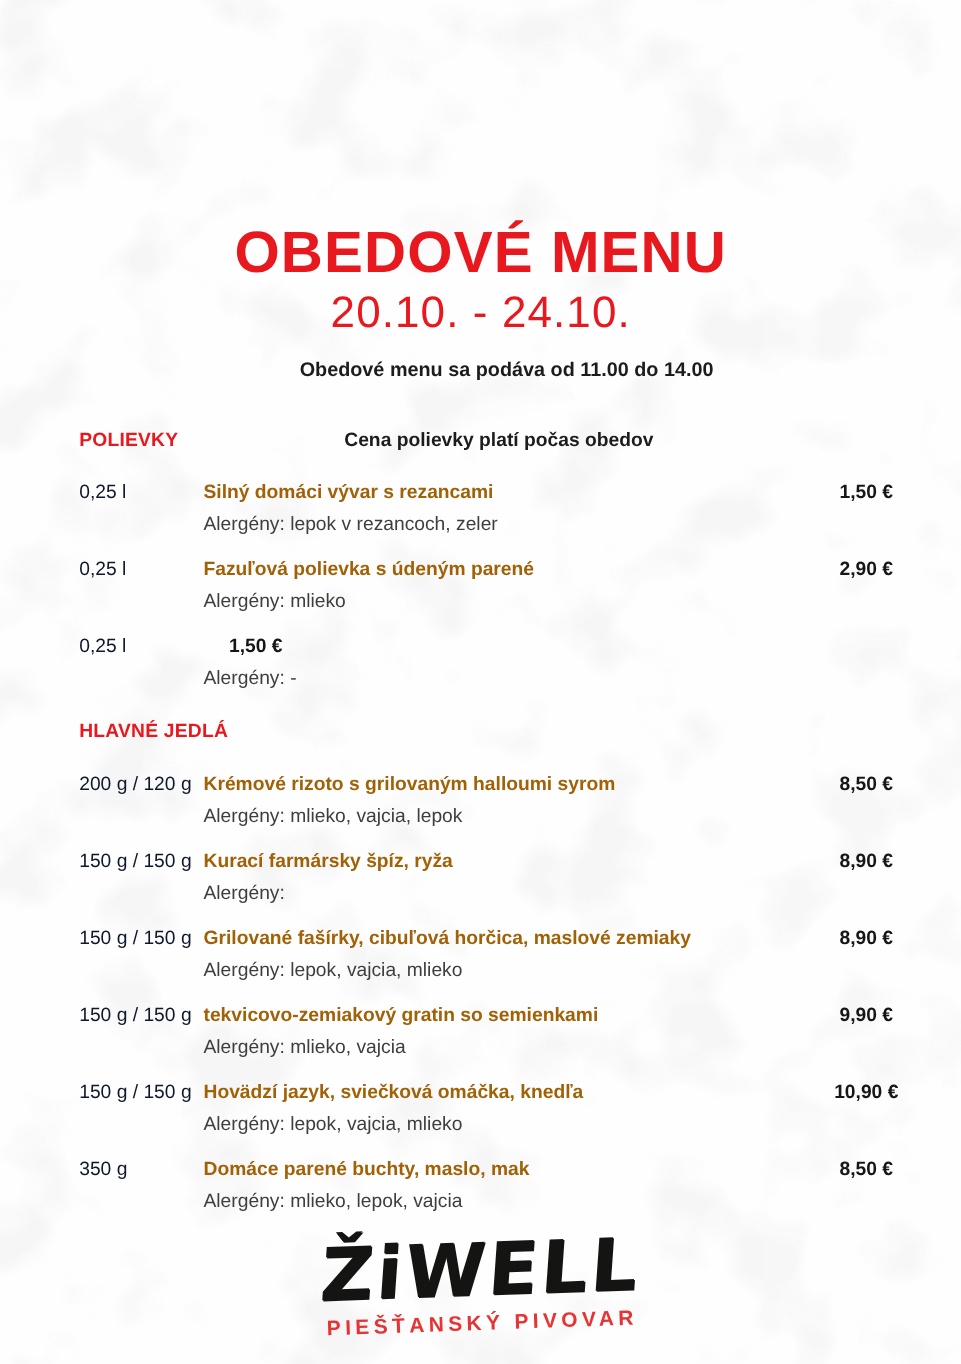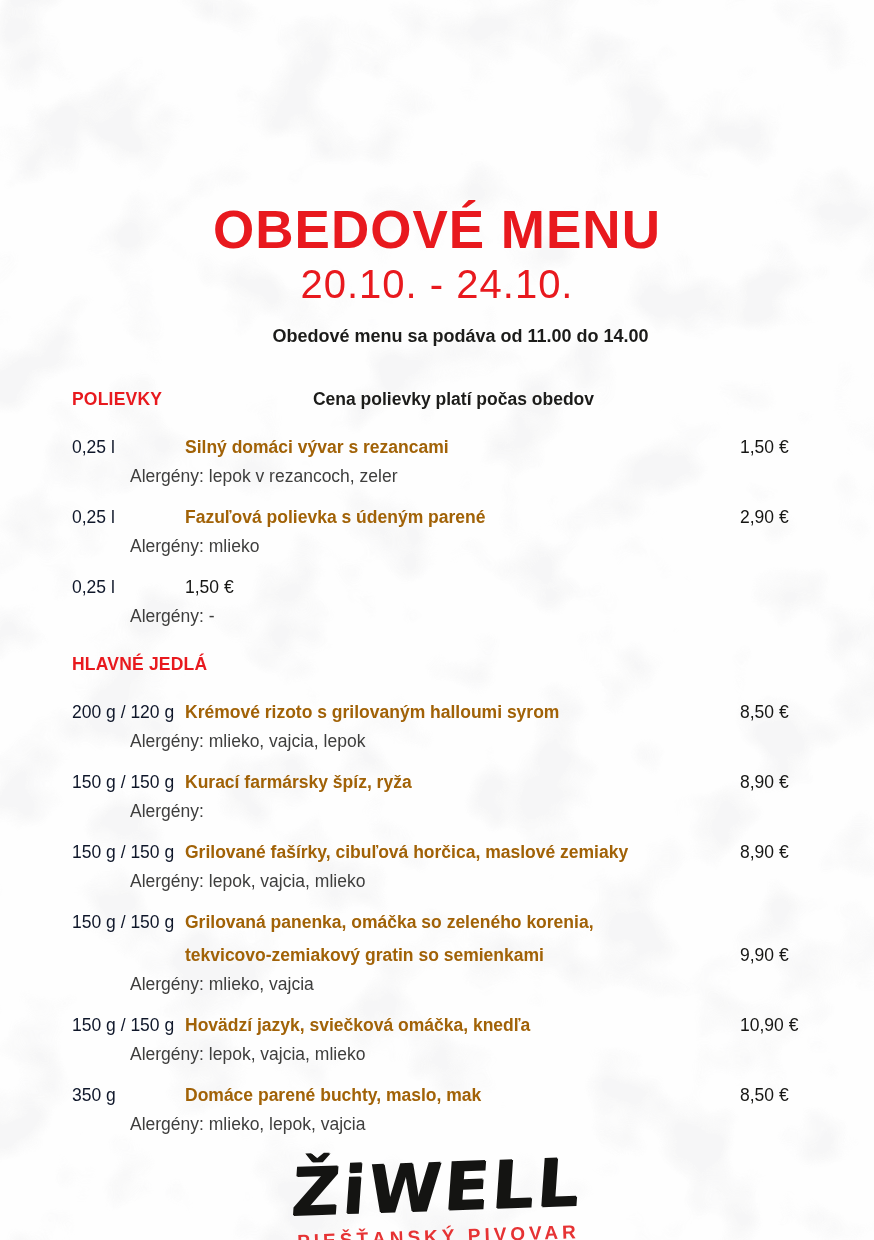--- a/index.html
+++ b/index.html
@@ -46,25 +46,25 @@
   .item-row{display:flex;align-items:flex-end;}
   .portion{
     align-self:flex-start;
     width:113px;flex:none;
     font-size:17.5px;line-height:24px;color:#0f172a;
   }
   .dish-name{flex:1;font-size:17.5px;font-weight:700;color:#a16207;}
   .dish-name div{line-height:24px;}
   .dish-name div + div{margin-top:9px;}
   .price{
-    flex:none;width:95px;text-align:left;
-    font-size:17.5px;line-height:24px;font-weight:400;color:#161614;
+    flex:none;width:95px;text-align:center;
+    font-size:17.5px;line-height:24px;font-weight:700;color:#161614;
   }
   .allergens{
-    margin-left:58px;margin-top:5px;
+    margin-left:113px;margin-top:5px;
     font-size:17.5px;line-height:24px;color:#3e3e3d;
   }
 
   
   .footer{margin-top:8px;text-align:center;}
   .logo{display:inline-block;transform:rotate(-2deg);}
   .logo-text{
     font-family:"DejaVu Sans",sans-serif;
     font-size:66px;line-height:70px;font-weight:800;
     letter-spacing:3px;color:#141412;
@@ -165,21 +165,20 @@
                 <div>Grilované fašírky, cibuľová horčica, maslové zemiaky</div>
               </div>
               <div class="price">8,90 €</div>
             </div>
             <div class="allergens">Alergény: lepok, vajcia, mlieko</div>
           </div>
           <div class="menu-item">
             <div class="item-row">
               <div class="portion">150 g / 150 g</div>
               <div class="dish-name">
-                <div>Grilovaná panenka, omáčka so zeleného korenia,</div>
                 <div>tekvicovo-zemiakový gratin so semienkami</div>
               </div>
               <div class="price">9,90 €</div>
             </div>
             <div class="allergens">Alergény: mlieko, vajcia</div>
           </div>
           <div class="menu-item">
             <div class="item-row">
               <div class="portion">150 g / 150 g</div>
               <div class="dish-name">

